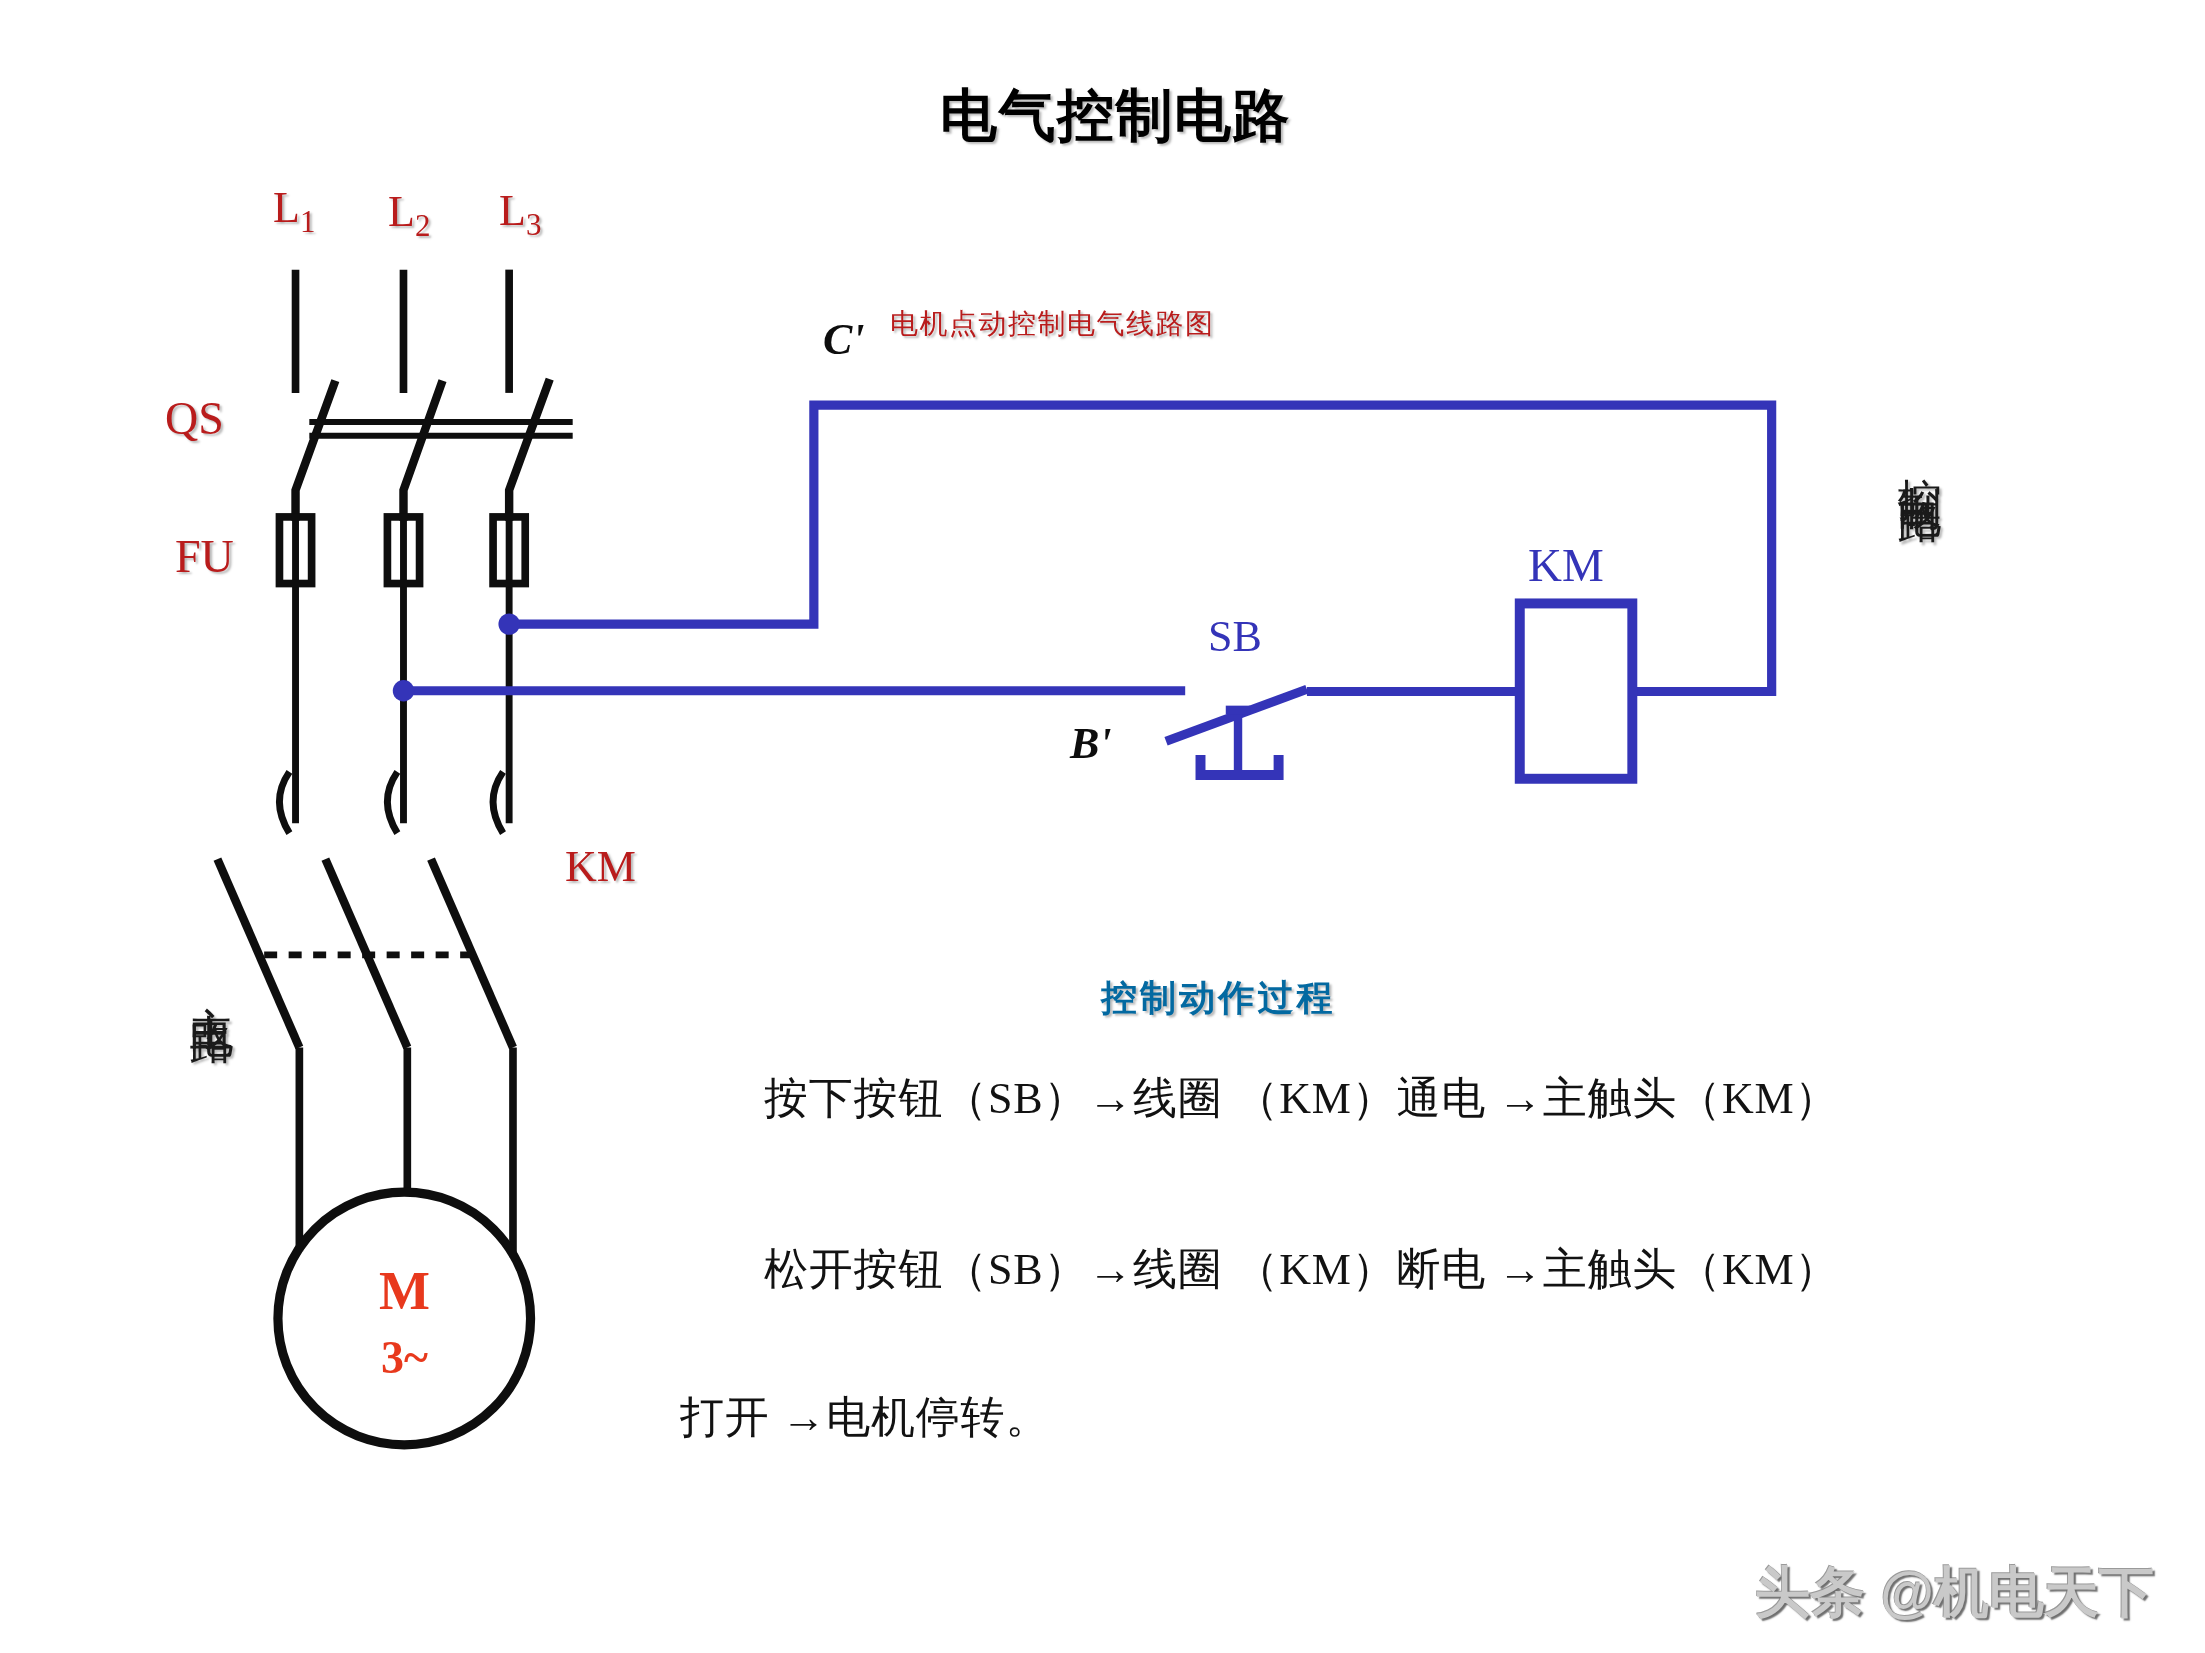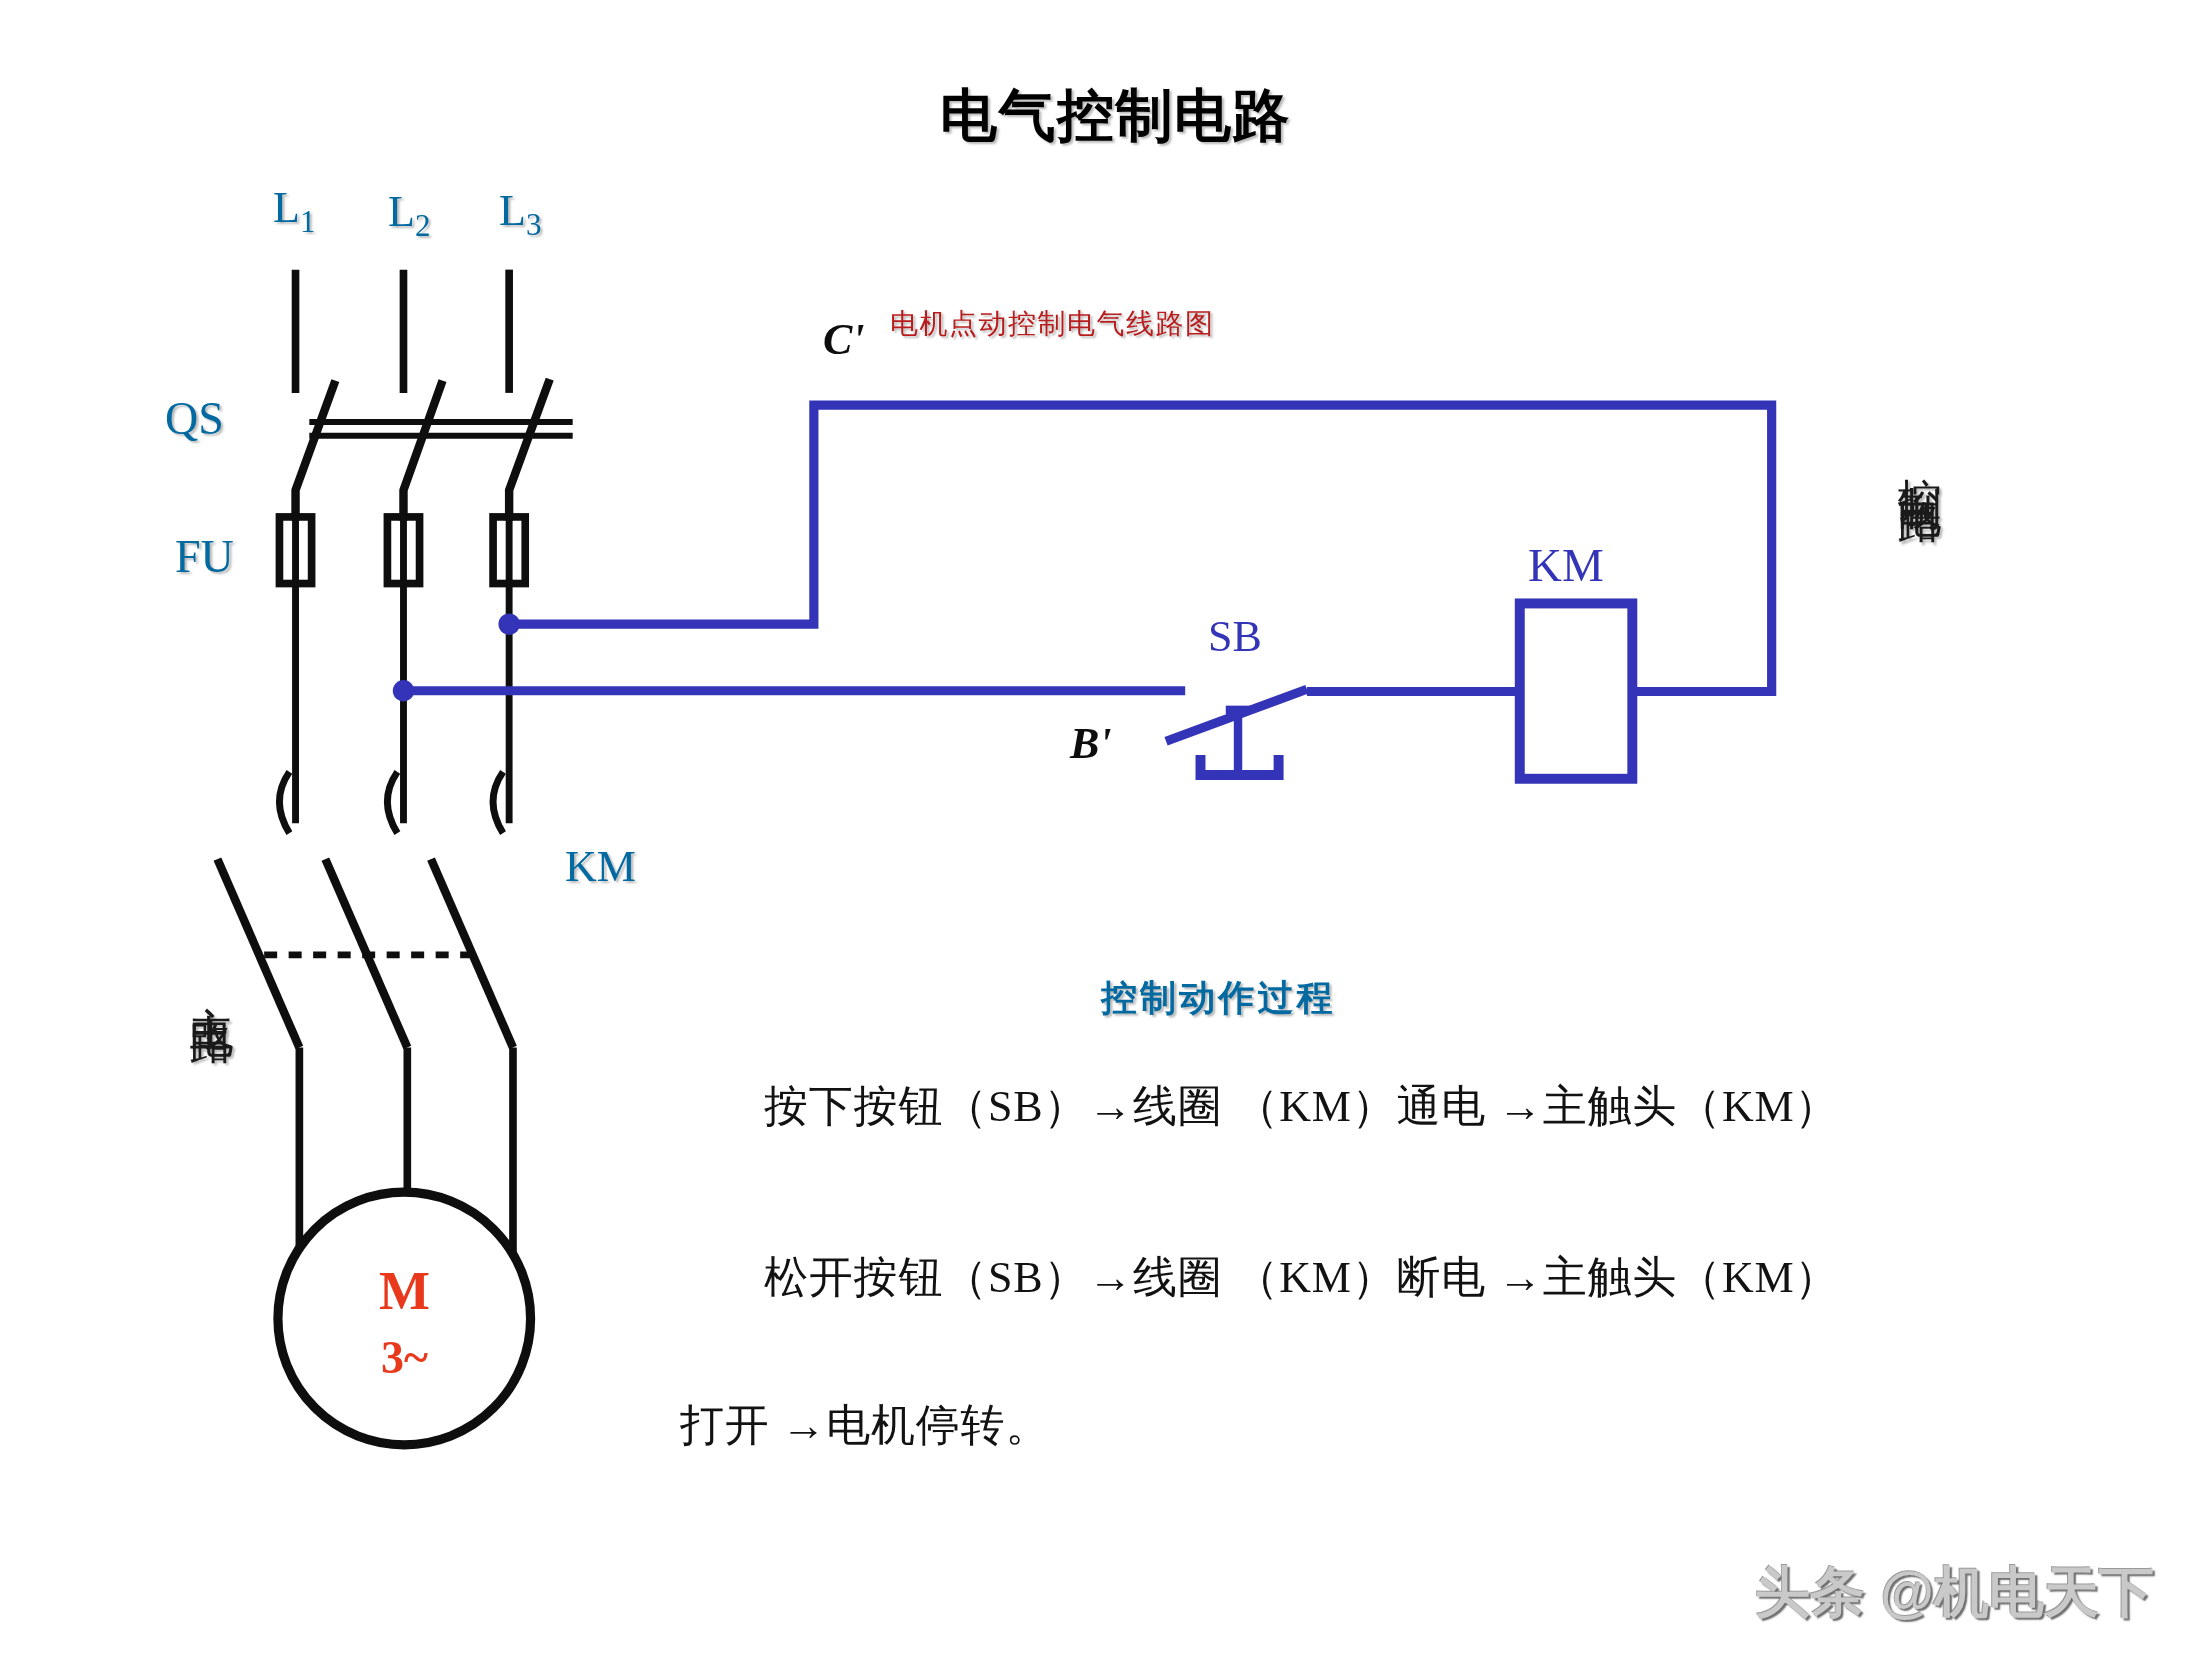--- a/index.html
+++ b/index.html
@@ -1,36 +1,36 @@
 <!DOCTYPE html>
 <html style="--blue: #3434b8; --red: #e8391d;font-size:12.3px"><head>
 <meta charset="utf-8">
 <style>
   html,body{margin:0;padding:0;background:#ffffff;}
   #canvas{position:relative;width:2205px;height:1654px;background:#ffffff;overflow:hidden;
           font-family:"Liberation Serif","DejaVu Serif",serif;}
   svg{position:absolute;left:0;top:0;}
-  .lbl{position:absolute;color:#0369a1;white-space:nowrap;}
+  .lbl{position:absolute;color:#b91c1c;white-space:nowrap;}
   .serif{font-family:"Liberation Serif","DejaVu Serif",serif;}
   .sans{font-family:"Liberation Sans","DejaVu Sans",sans-serif;}
   .shadow{text-shadow:2.3px 2.3px 2.3px #b9b9b9;}
   .title{font-size:57px;font-weight:bold;letter-spacing:1.5px;color:#000000;}
   .subtitle{font-size:28px;color:#b91c1c;letter-spacing:1.5px;}
   .phase-lbl{font-size:44px;}
   .phase-lbl sub{font-size:31px;}
   .dev-lbl{font-size:46px;}
   .km-main-lbl{font-size:44px;}
   .node-lbl{font-size:44px;font-weight:bold;font-style:italic;color:#0d0d0d;}
   .blue-lbl{color:var(--blue);font-size:44px;}
   .km-coil-lbl{font-size:47px;}
   .motor-m{font-size:54px;font-weight:bold;color:var(--red);text-align:center;width:115px;}
   .motor-ph{font-size:46px;font-weight:bold;color:var(--red);text-align:center;width:115px;}
   .vert{writing-mode:vertical-rl;text-orientation:upright;font-size:44px;letter-spacing:7.7px;color:#1a1a1a;}
   .proc-head{font-size:36px;font-weight:bold;letter-spacing:3.1px;color:#0369a1;}
-  .proc-line{position:absolute;font-size:44px;color:#121212;letter-spacing:0.8px;margin-top:8px;}
+  .proc-line{position:absolute;font-size:44px;color:#121212;letter-spacing:0.8px;}
   .watermark{font-family:"Liberation Sans","DejaVu Sans",sans-serif;font-size:55px;font-weight:bold;
              color:#c9c9c9;text-shadow:2.3px 2.3px 1.5px #6f6f6f,-0.8px -0.8px 0 #9a9a9a;}
   .wire-k{stroke:#0e0e0e;fill:none;}
   .wire-b{stroke:var(--blue);fill:none;}
   .dot-b{fill:var(--blue);stroke:none;}
 </style>
 </head>
 <body>
 
 <div id="canvas">

